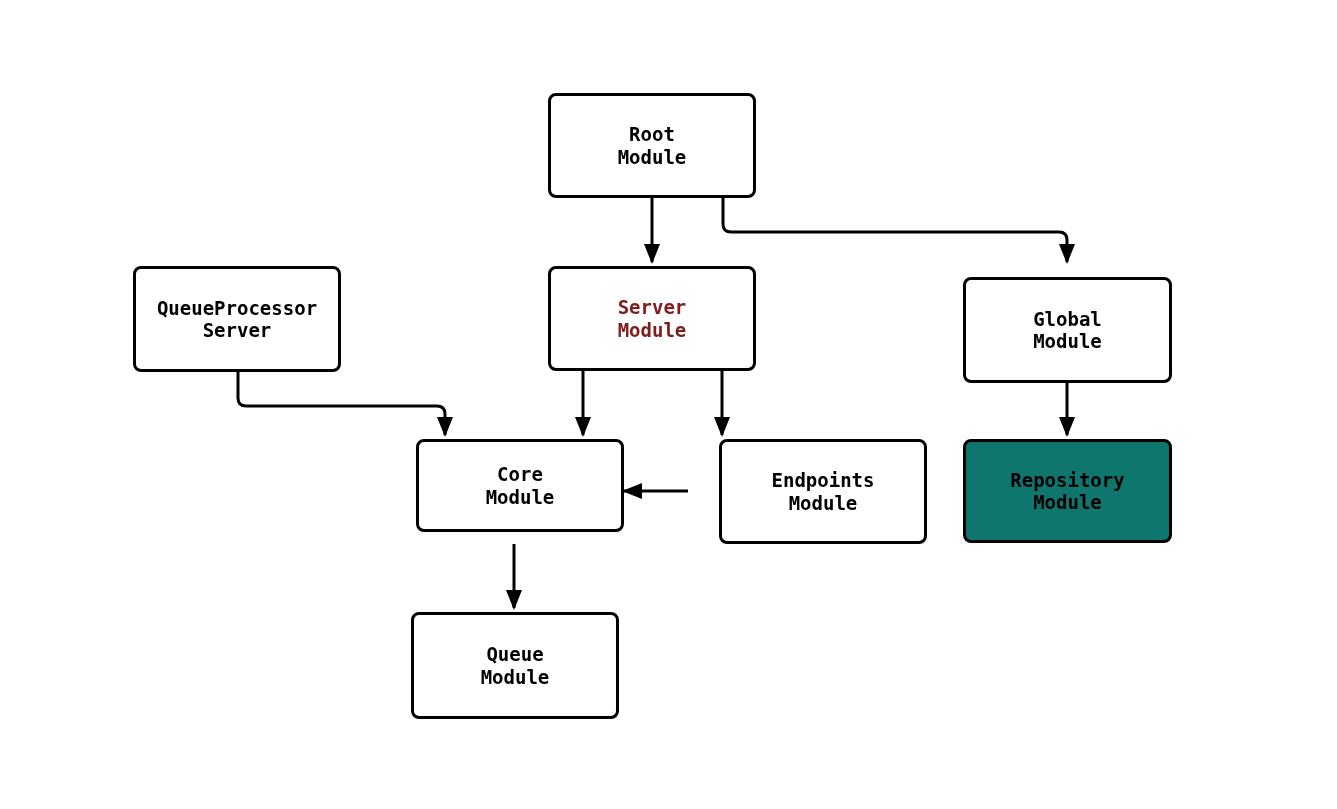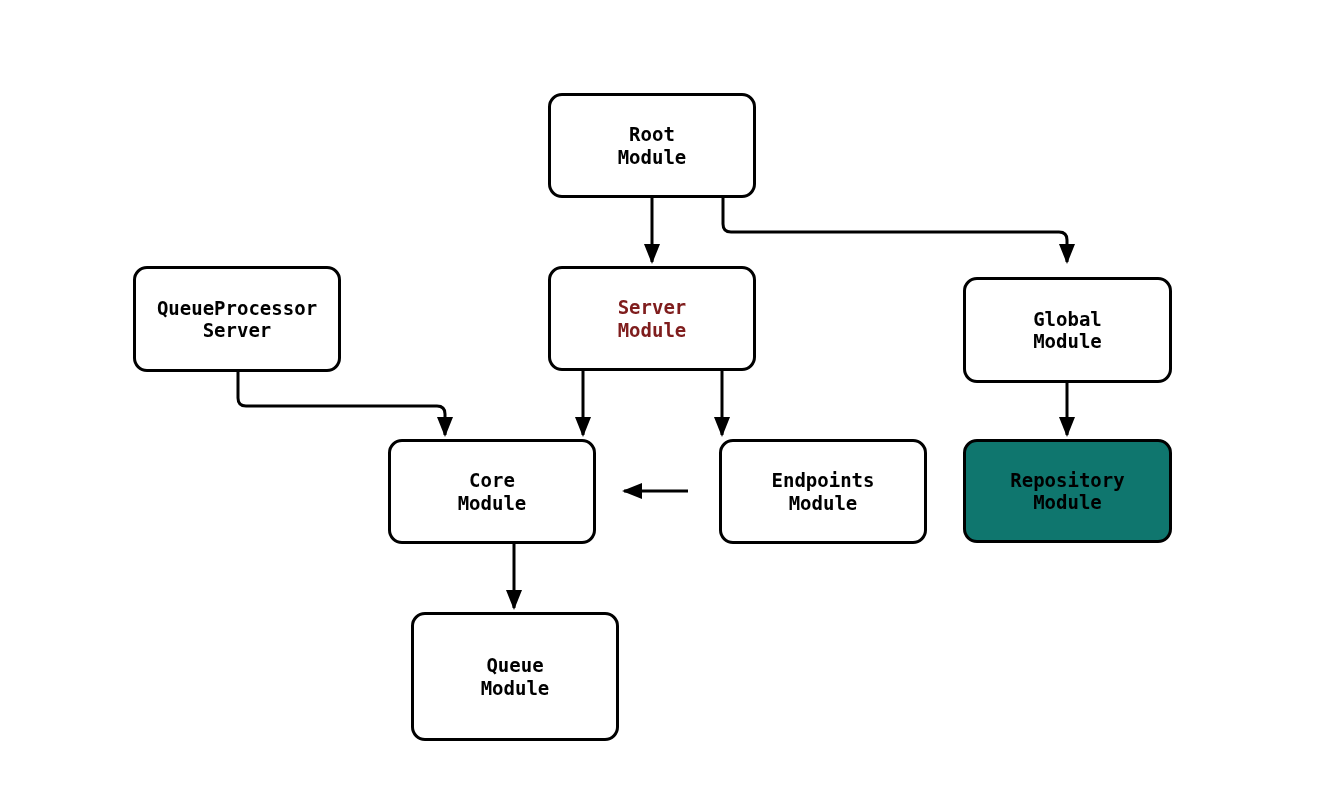--- a/index.html
+++ b/index.html
@@ -19,21 +19,21 @@
     position: absolute;
     left: 0;
     top: 0;
     width: 1337px;
     height: 809px;
   }
   .node {
     position: absolute;
     box-sizing: border-box;
     border: 3px solid #000000;
-    border-radius: 14px;
+    border-radius: 8px;
     background: #ffffff;
     display: flex;
     align-items: center;
     justify-content: center;
     text-align: center;
     font-weight: bold;
     font-size: 19px;
     line-height: 1.18;
     color: #000000;
     white-space: pre-line;
@@ -62,22 +62,22 @@
   </svg>
   <div id="node-layer">
       <div class="node" style="left: 548px; top: 93px; width: 208px; height: 105px; border-color: rgb(0, 0, 0); background: rgb(255, 255, 255); color: rgb(0, 0, 0);"><span>Root
 Module</span></div>
       <div class="node" style="left: 133px; top: 266px; width: 208px; height: 106px; border-color: rgb(0, 0, 0); background: rgb(255, 255, 255); color: rgb(0, 0, 0);"><span>QueueProcessor
 Server</span></div>
       <div class="node" style="left: 548px; top: 266px; width: 208px; height: 105px; border-color: rgb(0, 0, 0); background: rgb(255, 255, 255); color: #7f1d1d;"><span>Server
 Module</span></div>
       <div class="node" style="left: 963px; top: 277px; width: 209px; height: 106px; border-color: rgb(0, 0, 0); background: rgb(255, 255, 255); color: rgb(0, 0, 0);"><span>Global
 Module</span></div>
-      <div class="node" style="left: 388px; top: 439px; width: 208px; height: 105px; border-color: rgb(0, 0, 0); background: rgb(255, 255, 255); color: rgb(0, 0, 0);"><span>Core
+      <div class="node" style="left: 416px; top: 439px; width: 208px; height: 93px; border-color: rgb(0, 0, 0); background: rgb(255, 255, 255); color: rgb(0, 0, 0);"><span>Core
 Module</span></div>
       <div class="node" style="left: 688px; top: 439px; width: 208px; height: 105px; border-color: rgb(0, 0, 0); background: rgb(255, 255, 255); color: rgb(0, 0, 0); margin-left: 31px;"><span>Endpoints
 Module</span></div>
       <div class="node" style="left: 963px; top: 439px; width: 209px; height: 104px; border-color: rgb(0, 0, 0); background: #0f766e; color: rgb(0, 0, 0);"><span>Repository
 Module</span></div>
-      <div class="node" style="left: 411px; top: 612px; width: 208px; height: 129px; border-color: rgb(0, 0, 0); background: rgb(255, 255, 255); color: rgb(0, 0, 0);"><span>Queue
+      <div class="node" style="left: 411px; top: 612px; width: 208px; height: 107px; border-color: rgb(0, 0, 0); background: rgb(255, 255, 255); color: rgb(0, 0, 0);"><span>Queue
 Module</span></div>
     </div>
 </div>
 
 </body></html>

